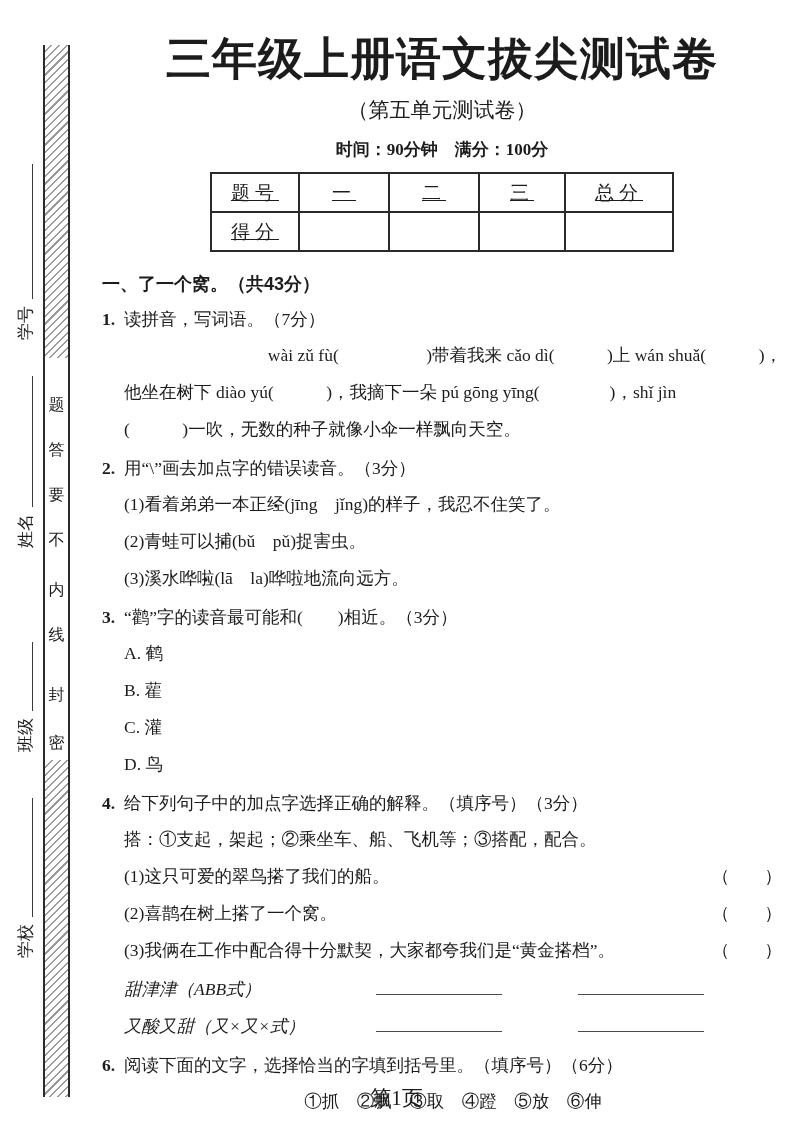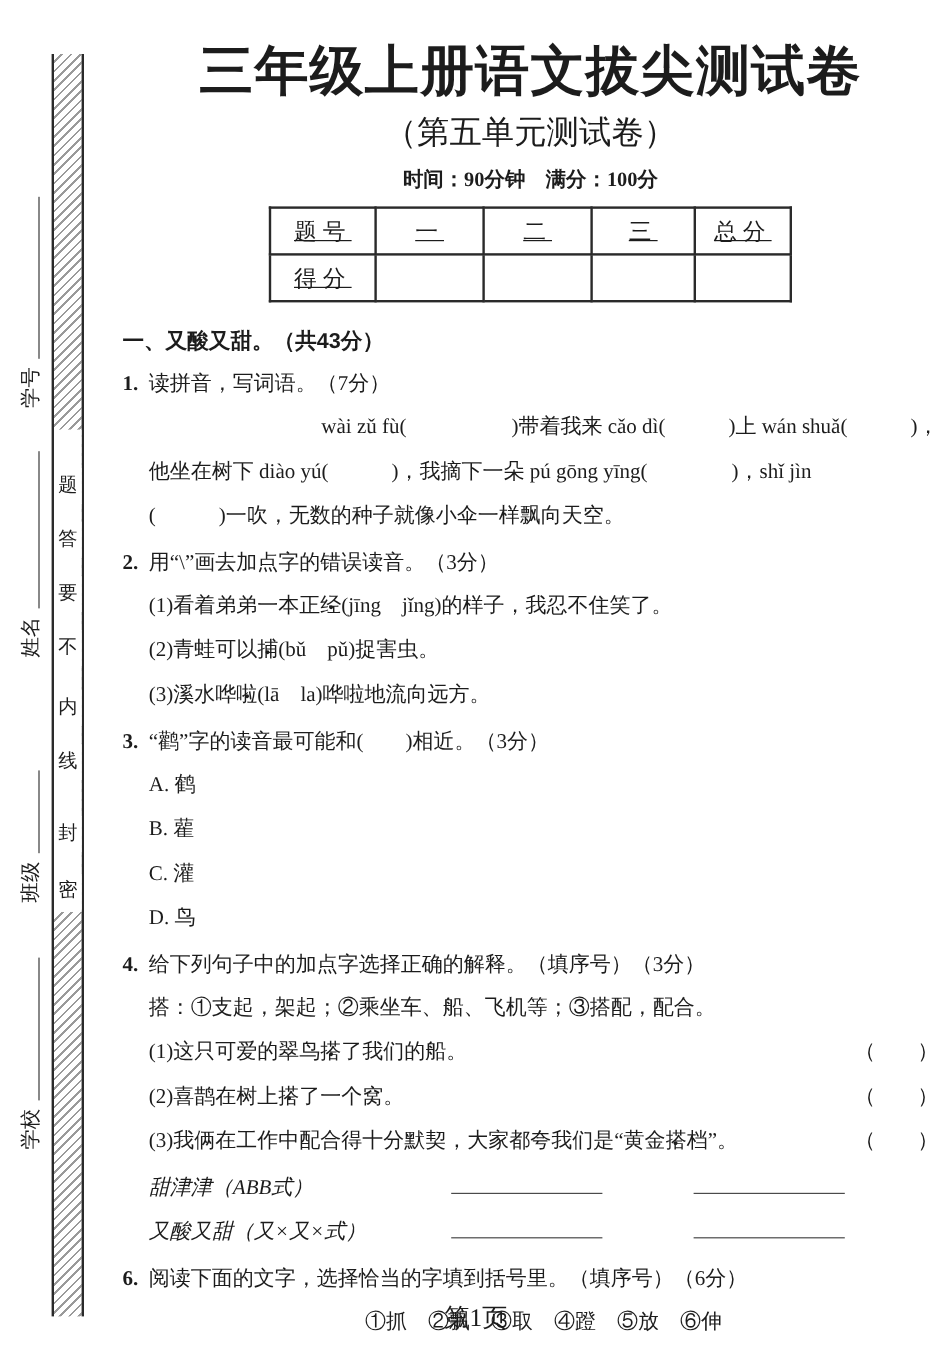--- a/index.html
+++ b/index.html
@@ -26,30 +26,30 @@
     font-size: 17px; white-space: nowrap;
   }
   .fold-line { flex: 1; height: 60%; border-bottom: 1.5px solid #3a3a3a; }
   
   .content { position: absolute; left: 102px; top: 0; width: 680px; }
   .hdr { text-align: center; padding-top: 33px; }
   .main-title {
     font-family: "Liberation Sans", "DejaVu Sans", sans-serif;
     font-weight: 900; font-size: 45px; line-height: 52px; letter-spacing: 1px;
   }
-  .sub-title { font-size: 27px; margin-top: 8px; line-height: 34px; }
+  .sub-title { font-size: 21px; margin-top: 8px; line-height: 34px; }
   .meta-line { font-size: 17px; margin-top: 11px; font-weight: 600; }
   
   table.score { border-collapse: collapse; margin: 11px auto 0; }
   table.score td {
     border: 2px solid #2a2a2a; height: 39px; text-align: center;
     font-size: 19px; letter-spacing: 5px; padding: 0 6px; text-decoration: underline;
   }
   td.c0 { width: 88px; } td.c1 { width: 90px; } td.c2 { width: 90px; }
-  td.c3 { width: 86px; } td.c4 { width: 80px; }
+  td.c3 { width: 86px; } td.c4 { width: 108px; }
   
   .sec-heading {
     font-family: "Liberation Sans", "DejaVu Sans", sans-serif;
     font-weight: 700; font-size: 18px; margin-top: 17px; line-height: 30px;
   }
   .q { margin-top: 2px; }
   .q-title { line-height: 36px; font-size: 17.5px; }
   .qnum { font-weight: 700; display: inline-block; width: 22px; font-family: "Liberation Serif", serif; }
   .q-line { margin-left: 22px; line-height: 37px; font-size: 17.5px; white-space: pre-wrap; }
   .indent2 { text-indent: 2em; text-align: right; }
@@ -122,21 +122,21 @@
       <tr>
         <td>得分</td>
         <td></td>
         <td></td>
         <td></td>
         <td></td>
       </tr>
     </tbody>
       </table>
 
-    <div class="sec-heading">一、又酸又甜。（共43分）</div>
+    <div class="sec-heading">一、了一个窝。（共43分）</div>
 
     <div class="q">
       <div class="q-title"><span class="qnum">1.</span><span>读拼音，写词语。（7分）</span></div>
       <div class="q-line indent2">wài zǔ fù(　　　　　)带着我来 cǎo dì(　　　)上 wán shuǎ(　　　)，</div>
       <div class="q-line">他坐在树下 diào yú(　　　)，我摘下一朵 pú gōng yīng(　　　　)，shǐ jìn</div>
       <div class="q-line">(　　　)一吹，无数的种子就像小伞一样飘向天空。</div>
     </div>
 
     <div class="q">
       <div class="q-title"><span class="qnum">2.</span><span>用“\”画去加点字的错误读音。（3分）</span></div>

